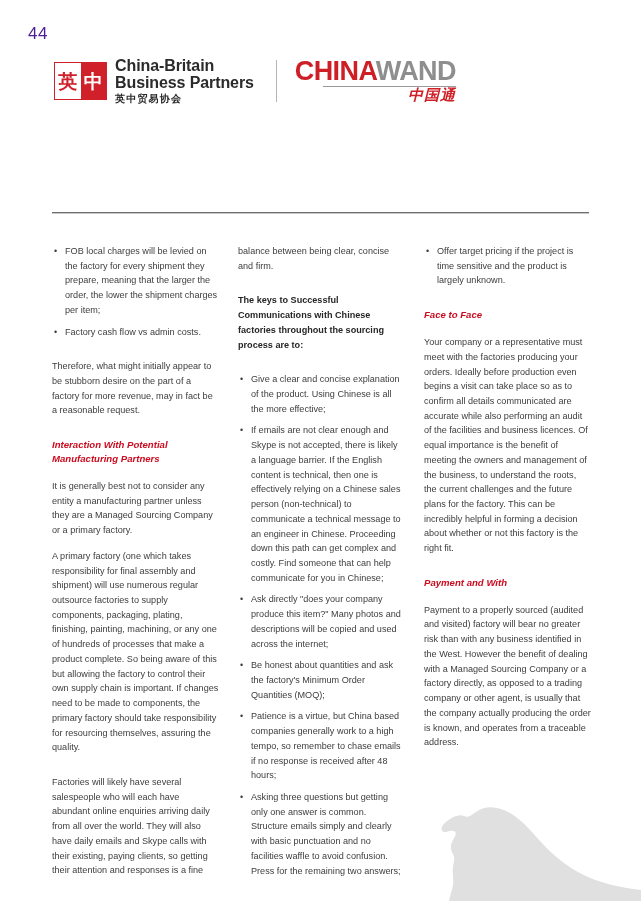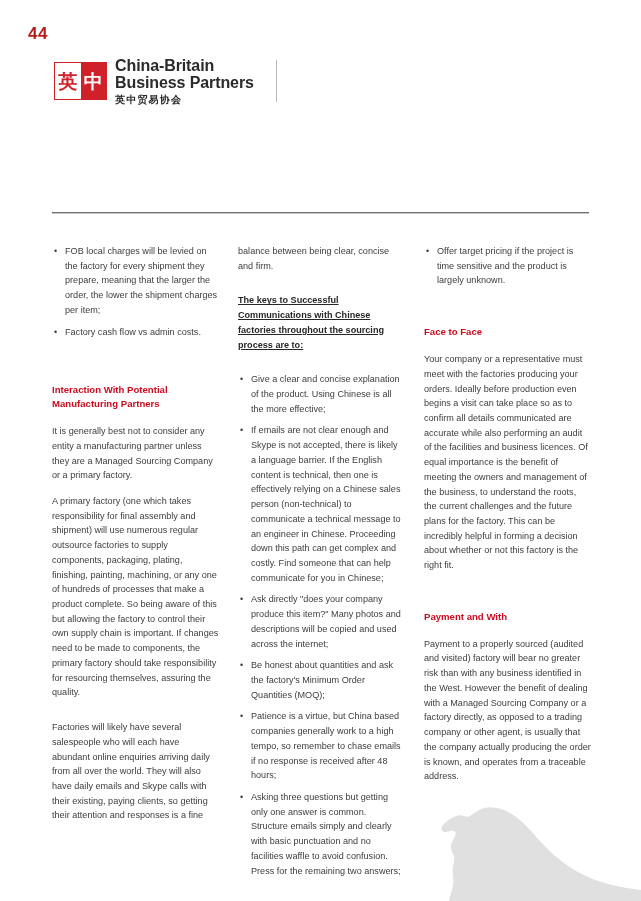--- a/index.html
+++ b/index.html
@@ -15,24 +15,23 @@
     font-family: "Liberation Sans", sans-serif;
     color: #3a3a3a;
   }
 
   
   .page-number {
     position: absolute;
     left: 28px;
     top: 24px;
     font-size: 17px;
-    color: #b91c1c;
+    color: #4c1d95;
     letter-spacing: 0.5px;
     font-family: "Liberation Sans", sans-serif;
-    font-weight: bold;
   }
 
   
   .header {
     position: absolute;
     left: 54px;
     top: 55px;
     height: 52px;
     display: flex;
     align-items: center;
@@ -81,21 +80,21 @@
     color: #2b2b2b;
     letter-spacing: -0.1px;
     white-space: nowrap;
   }
   .cbbc-words .zh {
     font-size: 10px;
     font-weight: bold;
     color: #2b2b2b;
     margin-top: 2px;
     letter-spacing: 1.2px;
-    font-family: Liberation Serif, serif;
+    font-family: Liberation Mono, monospace;
     white-space: nowrap;
   }
   .logo-divider {
     width: 1px;
     height: 42px;
     background: #b5b5b5;
     margin: 0 18px 0 22px;
   }
   .chinawand {
     position: relative;
@@ -164,27 +163,27 @@
   }
   .col p {
     margin: 0 0 13px 0;
   }
   .col p.tight {
     margin-bottom: 11px;
   }
   .col p.bold {
     font-weight: bold;
     color: #262626;
-    text-decoration: underline;
   }
   .col h3 {
-    margin: 17px 0 13px 0;
+    margin: 0 0 13px 0;
     font-size: 9.6px;
     line-height: 1.45;
     font-weight: bold;
+    font-style: italic;
     color: #cc0b1f;
   }
   .col ul {
     margin: 0 0 13px 0;
     padding: 0 0 0 13px;
     list-style: none;
   }
   .col ul li {
     position: relative;
     margin: 0 0 7px 0;
@@ -216,39 +215,45 @@
     </div>
     <div class="cbbc-words">
       <div class="en">China-Britain</div>
       <div class="en">Business Partners</div>
       <div class="zh">英中贸易协会</div>
     </div>
   </div>
 
   <div class="logo-divider"></div>
 
+  <div class="chinawand">
+    <div class="cw-top"><span class="cw-china">CHINA</span><span class="cw-wand">WAND</span></div>
+    <div class="cw-rule"></div>
+    <div class="cw-zh">中国通</div>
+  </div>
 
 </div>
 
 <div class="rule"></div>
 
 <div class="watermark">
   <svg width="215" height="112" viewBox="0 0 215 112" xmlns="http://www.w3.org/2000/svg" aria-hidden="true">
     <path fill="#e0e0e0" d="M38 27 C33 24 22 30 17 36 C14 40 16 44 20 43 C24 42 27 41 29 43 C31 45 28 49 26 53 C24 57 25 62 27 65 C29 68 28 72 27 78 C26 84 28 90 27 96 C26 102 24 106 23 112 L215 112 L215 101 C205 100 196 98 186 96 C174 93 163 89 152 83 C138 75 126 65 115 53 C105 42 96 31 84 24 C75 19 66 17 58 19 C52 21 47 25 44 27 C42 28 40 28 38 27 Z"></path>
   </svg>
 </div>
 
 <div class="columns">
 
   <div class="col">
     <ul>
       <li><span class="bullet">•</span><span>FOB local charges will be levied on the factory for every shipment they prepare, meaning that the larger the order, the lower the shipment charges per item;</span></li>
       <li><span class="bullet">•</span><span>Factory cash flow vs admin costs.</span></li>
     </ul>
     <div class="spacer-sm"></div>
+    <p>Therefore, what might initially appear to be stubborn desire on the part of a factory for more revenue, may in fact be a reasonable request.</p>
     <div class="spacer-sm"></div>
     <h3>Interaction With Potential Manufacturing Partners</h3>
     <p class="tight">It is generally best not to consider any entity a manufacturing partner unless they are a Managed Sourcing Company or a primary factory.</p>
     <p>A primary factory (one which takes responsibility for final assembly and shipment) will use numerous regular outsource factories to supply components, packaging, plating, finishing, painting, machining, or any one of hundreds of processes that make a product complete. So being aware of this but allowing the factory to control their own supply chain is important. If changes need to be made to components, the primary factory should take responsibility for resourcing themselves, assuring the quality.</p>
     <div class="spacer-sm"></div>
     <p>Factories will likely have several salespeople who will each have abundant online enquiries arriving daily from all over the world. They will also have daily emails and Skype calls with their existing, paying clients, so getting their attention and responses is a fine</p>
   </div>
 
   <div class="col">
     <p>balance between being clear, concise and firm.</p>

